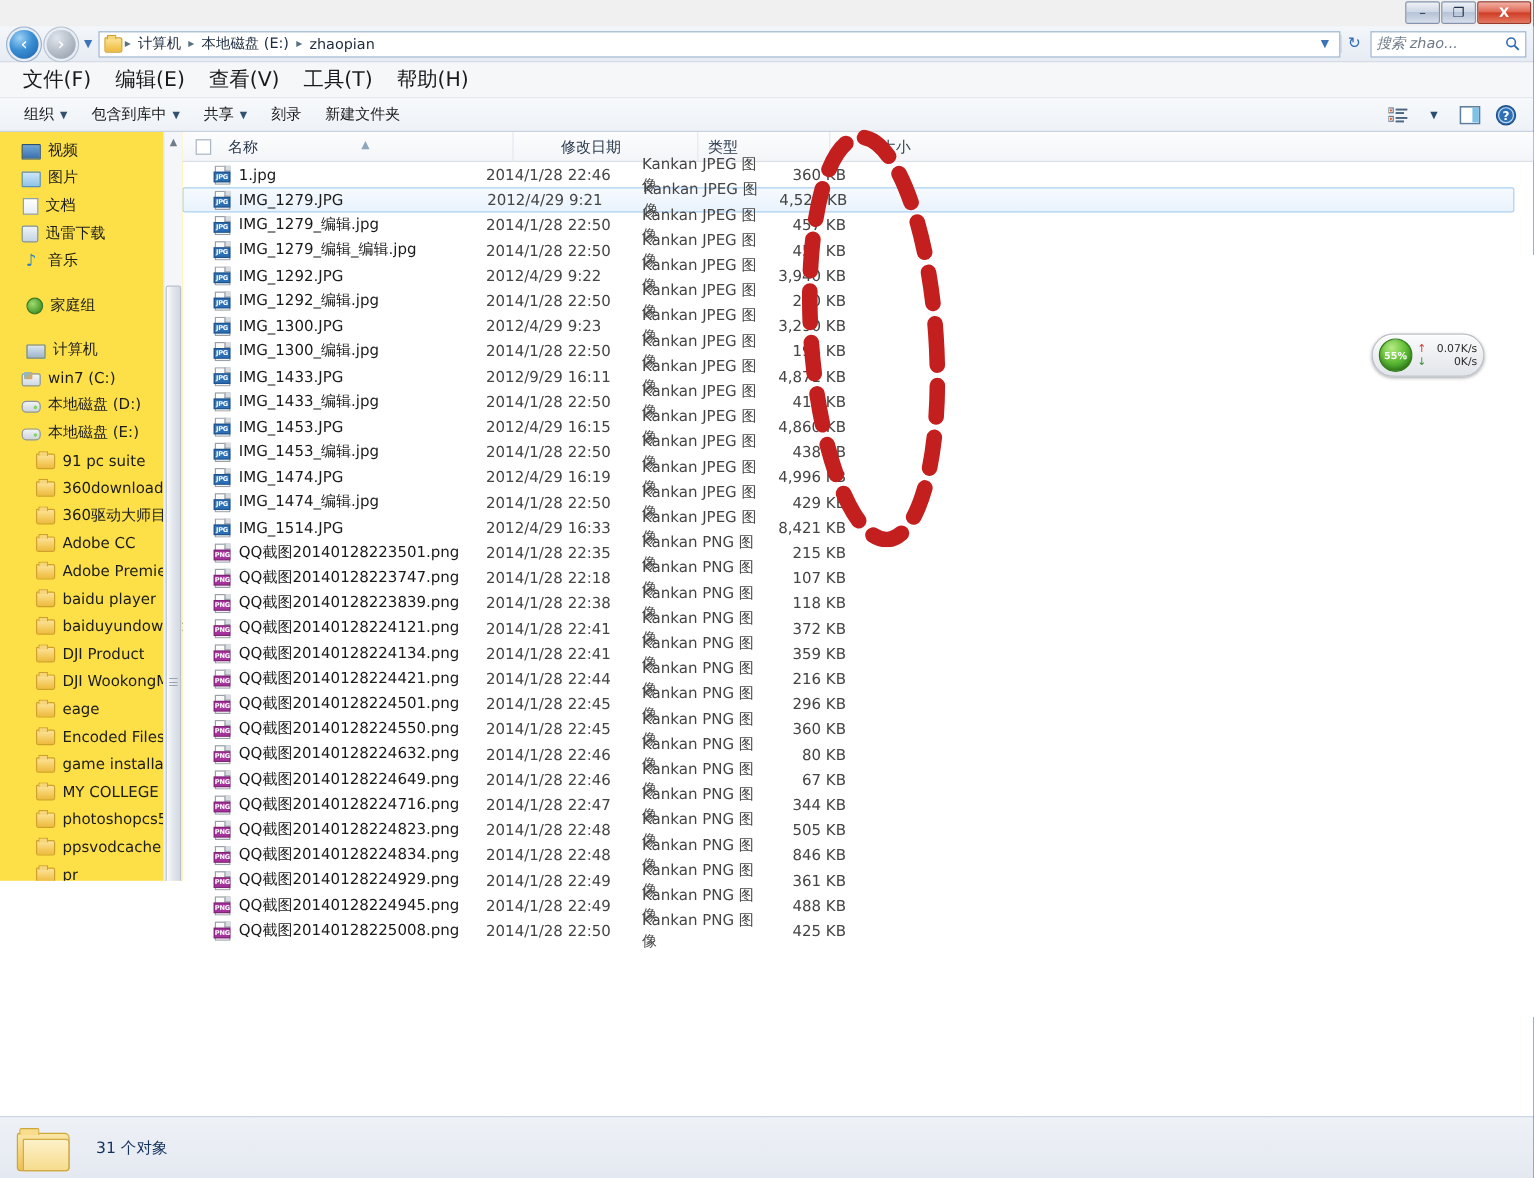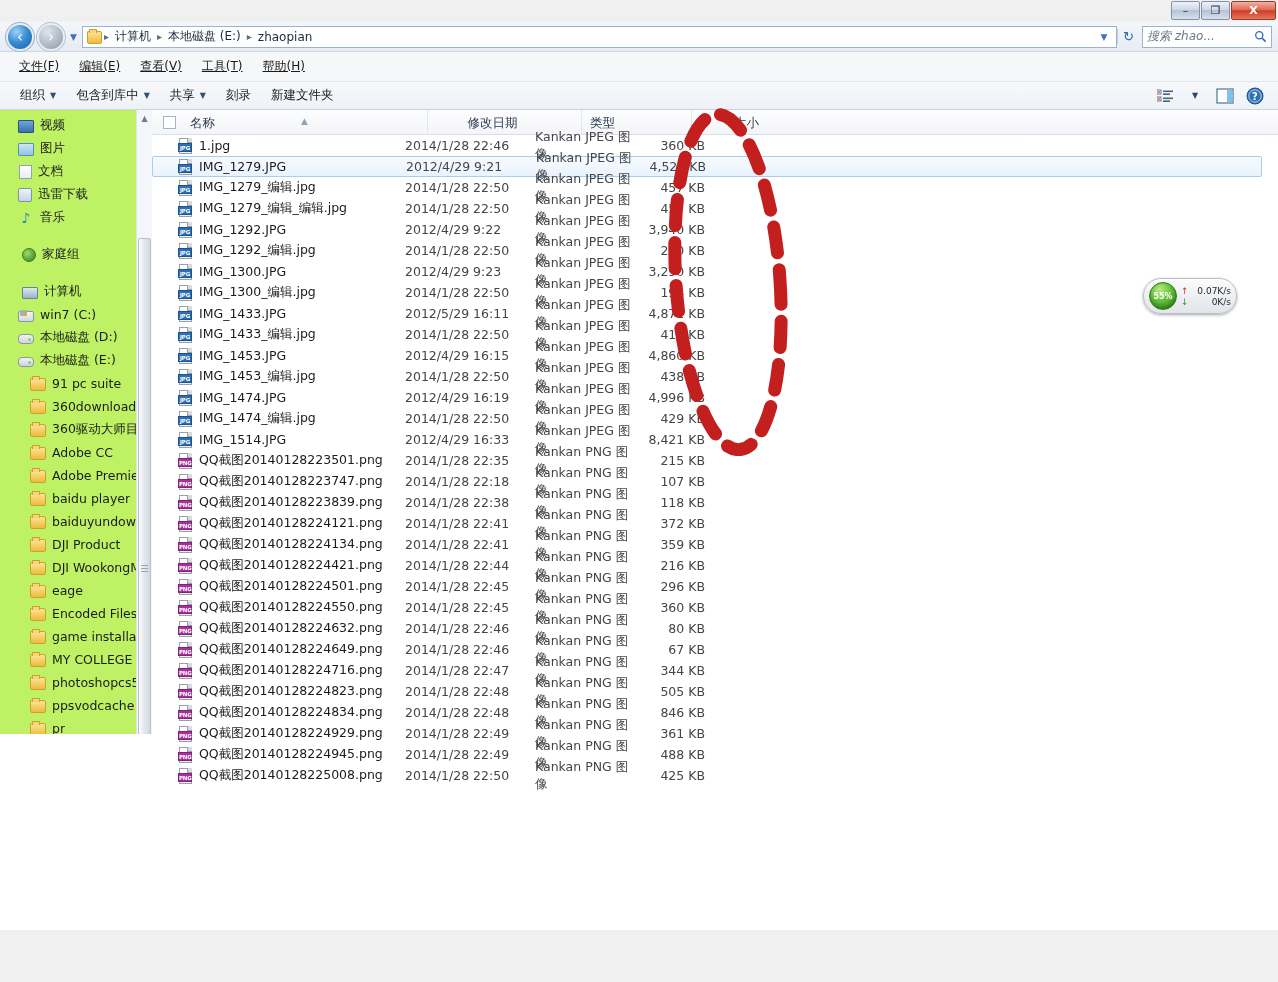--- a/index.html
+++ b/index.html
@@ -79,42 +79,42 @@
     color: #6f7a88; font-style: italic; font-size: 12px; gap: 3px;
   }
   .searchbox .txt { flex: 1; overflow:hidden; white-space:nowrap; }
 
   
   .menubar {
     position: absolute; left: 0; top: 52px; width: 1278px; height: 30px;
     background: #f6f7f9; display: flex; align-items: center; padding-left: 10px;
     gap: 2px; border-bottom: 1px solid #e2e7ee;
   }
-  .menuitem { padding: 4px 9px; font-size: 12px; color: #1a1a1a; cursor: pointer; text-decoration: underline; }
+  .menuitem { padding: 4px 9px; font-size: 17px; color: #1a1a1a; cursor: pointer; }
 
   
   .toolbar {
     position: absolute; left: 0; top: 82px; width: 1278px; height: 28px;
     background: linear-gradient(180deg,#f7f9fb 0%,#eef2f7 100%);
     display: flex; align-items: center; padding-left: 10px; gap: 0;
     border-bottom: 1px solid #c9d3e0;
   }
   .tbitem { padding: 4px 10px; font-size: 12.5px; color: #1a1a1a; cursor: pointer;
             display:flex; align-items:center; gap:5px; }
   .tcaret { font-size: 8px; color: #33506f; }
   .tbright { margin-left: auto; display: flex; align-items: center; gap: 4px; padding-right: 10px; }
   .tbicon { width: 26px; height: 22px; display:flex; align-items:center; justify-content:center; cursor:pointer;}
 
   
   .body { position: absolute; left: 0; top: 110px; width: 1278px; height: 820px;
           background: #fff; display: flex; }
 
   
   .sidebar {
-    width: 152px; height: 624px; background: #bef264;
+    width: 152px; height: 624px; background: #fde047;
     overflow: hidden; position: relative; padding-top: 4px;
   }
   .sbitem {
     display: flex; align-items: center; gap: 6px; height: 23px;
     padding-left: 22px; font-size: 12.5px; color: #1c1c1c; cursor: pointer;
     white-space: nowrap;
   }
   .sbitem.lvl1 { padding-left: 18px; }
   .sbitem.lvl2 { padding-left: 30px; }
   .sbitem.sel { background: #eef3f9; border: 1px solid #cfdcea; border-radius: 2px;
@@ -654,21 +654,21 @@
             </div>
             <div class="row">
               <div class="nm">
                 <span class="fico jpg">
                   <span class="pg"></span>
                   <span class="fold"></span>
                   <span class="badge">JPG</span>
                 </span>
                 <span>IMG_1433.JPG</span>
               </div>
-              <div class="dt">2012/5/29 16:11</div>
+              <div class="dt">2012/9/29 16:11</div>
               <div class="tp">Kankan JPEG 图像</div>
               <div class="sz">4,871 KB</div>
             </div>
             <div class="row">
               <div class="nm">
                 <span class="fico jpg">
                   <span class="pg"></span>
                   <span class="fold"></span>
                   <span class="badge">JPG</span>
                 </span>
@@ -954,20 +954,28 @@
           </div>
       </div>
     </div>
 
     <div class="annot">
       <svg width="120" height="348" viewBox="0 0 120 348">
         <ellipse cx="60" cy="174" rx="52" ry="168" fill="none" stroke="#c41f1f" stroke-width="13" stroke-dasharray="26 17" stroke-linecap="round" transform="rotate(-4 60 174)"></ellipse>
       </svg>
     </div>
 
+    <div class="status">
+      <div class="bigfolder">
+        <div class="bk"></div>
+          <div class="tab"></div>
+          <div class="fr"></div>
+      </div>
+      <div class="label">31 个对象</div>
+    </div>
   </div>
 
   <div class="netwidget">
     <div class="netball">55%</div>
     <div class="netrows">
       <div class="netrow">
         <span class="ar up">↑</span>
         <span class="v">0.07K/s</span>
       </div>
       <div class="netrow">

